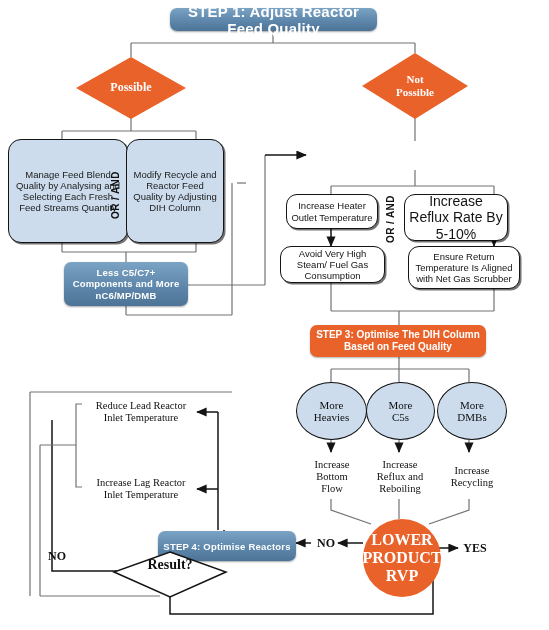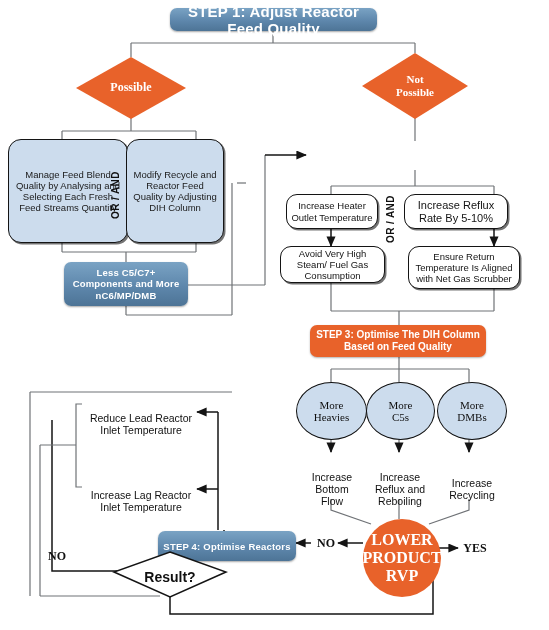--- a/index.html
+++ b/index.html
@@ -38,21 +38,21 @@
     background:#d2dfee;border:1.6px solid #141414;border-radius:9px;
     color:#101010;font-weight:bold;
     box-shadow:1.5px 1.5px 0px rgba(0,0,0,.5);
   }
   
   .ellipse{
     background:#ccdced;border:1.4px solid #101010;border-radius:50%;
     color:#101010;font-family:"Liberation Serif",serif;
   }
   
-  .plain{color:#101010;font-family:Liberation Sans, sans-serif;line-height:1.15;margin-top:12px;}
+  .plain{color:#101010;font-family:Liberation Serif, serif;line-height:1.15;}
   
   .circle-orange{
     background:#e8622a;border-radius:50%;color:#ffffff;font-weight:bold;
     font-family:"Liberation Serif",serif;line-height:1.12;
   }
   
   .diamond-orange{
     background:#e8622a;color:#ffffff;font-weight:bold;
     font-family:"Liberation Serif",serif;
     clip-path:polygon(50% 0%,100% 50%,50% 100%,0% 50%);
@@ -206,21 +206,21 @@
 
 
   <div class="node proc ln" style="left:286px;top:194px;width:92px;height:35px;font-size:9.5px;padding:2px 4px;">
     <span>Increase Heater Outlet Temperature</span>
   </div>
 
   <div class="node vert-label" style="left:381px;top:188px;width:18px;height:62px;">
     <span>OR / AND</span>
   </div>
 
-  <div class="node proc ln" style="left:404px;top:194px;width:104px;height:35px;font-size:11px;padding:2px 4px;">
+  <div class="node proc ln" style="left:404px;top:194px;width:104px;height:47px;font-size:14px;padding:2px 4px;">
     <span>Increase Reflux Rate By 5-10%</span>
   </div>
 
   <div class="node proc ln" style="left:280px;top:246px;width:105px;height:37px;font-size:9.5px;padding:2px 4px;">
     <span>Avoid Very High Steam/ Fuel Gas Consumption</span>
   </div>
 
   <div class="node proc ln" style="left:408px;top:246px;width:112px;height:43px;font-size:9.5px;padding:2px 4px;">
     <span>Ensure Return Temperature Is Aligned with Net Gas Scrubber</span>
   </div>

